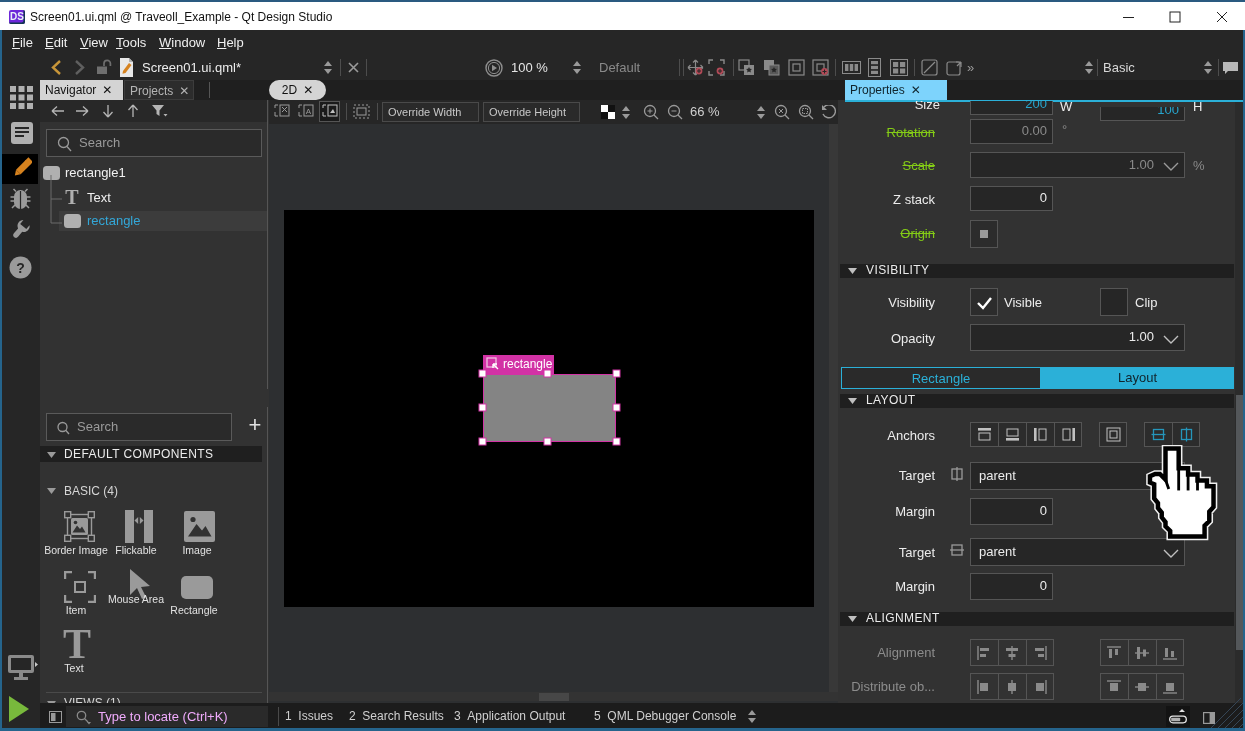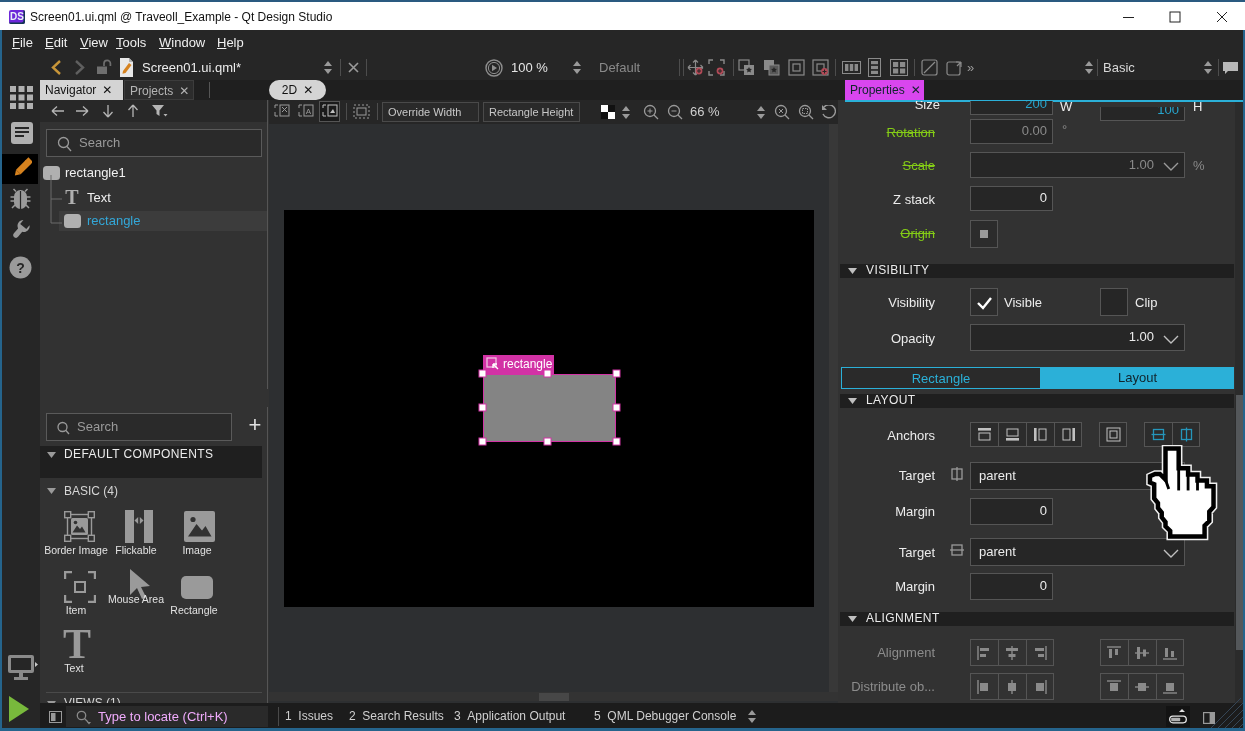--- a/index.html
+++ b/index.html
@@ -261,21 +261,21 @@
     <svg class="abs" style="left:8px;top:615px;" width="22" height="28">
         <path d="M1 1 L21 14 L1 27 z" fill="#78b93c"></path>
       </svg>
   </div>
 
   <div class="tabrow" style="left:40px;top:80px;width:1205px;">
     <div class="tab active" style="left:0;width:83px;">Navigator<span class="tabx">✕</span></div>
     <div class="tab inactive" style="left:84px;width:70px;">Projects<span class="tabx">✕</span></div>
     <div class="abs" style="left:169px;top:2px;width:1px;height:16px;background:#555;"></div>
     <div class="tab active" style="left:229px;width:57px;text-align:center;border-radius:10px;">2D<span class="tabx">✕</span></div>
-    <div class="tab" style="left:805px;width:79px;background:#d946ef;color:#10242c;">Properties<span class="tabx">✕</span></div>
+    <div class="tab" style="left:805px;width:102px;background:#7dd3fc;color:#10242c;">Properties<span class="tabx">✕</span></div>
   </div>
   <div id="navpanel">
     <div id="navtools">
       <svg class="abs" style="left:10px;top:4px;" width="15" height="14">
           <path d="M14 7 H2 M2 7 L7 2.5 M2 7 L7 11.5" stroke="#b4b4b4" stroke-width="1.3" fill="none"></path>
         </svg>
       <svg class="abs" style="left:35px;top:4px;" width="15" height="14">
           <path d="M1 7 H13 M13 7 L8 2.5 M13 7 L8 11.5" stroke="#b4b4b4" stroke-width="1.3" fill="none"></path>
         </svg>
       <svg class="abs" style="left:61px;top:4px;" width="14" height="14">
@@ -326,21 +326,21 @@
 
   <div id="comppanel">
     <div class="searchbox" style="left:6px;top:6px;width:186px;height:28px;">
       <svg class="abs" style="left:9px;top:7px;" width="15" height="15">
           <circle cx="6.5" cy="6" r="4.5" stroke="#9a9a9a" stroke-width="1.3" fill="none"></circle>
           <path d="M9.7 9.3 L13 13" stroke="#9a9a9a" stroke-width="1.3"></path>
         </svg>
       <div class="abs" style="left:30px;top:5px;">Search</div>
     </div>
     <div class="abs" style="left:204px;top:5px;width:22px;height:28px;color:#e0e0e0;font-size:22px;text-align:center;line-height:26px;">+</div>
-    <div class="sechead" style="left:0px;top:39px;width:222px;height:32px;">
+    <div class="sechead" style="left:0px;top:39px;width:222px;height:16px;">
       <svg class="abs" style="left:7px;top:6px;" width="9" height="6">
           <path d="M0 0 H9 L4.5 6 z" fill="#9a9a9a"></path>
         </svg>
       <div class="abs" style="left:24px;top:1px;letter-spacing:0.4px;">DEFAULT COMPONENTS</div>
     </div>
     <div class="abs" style="left:7px;top:81px;">
         <svg width="9" height="6">
           <path d="M0 0 H9 L4.5 6 z" fill="#9a9a9a"></path>
         </svg>
       </div>
@@ -418,21 +418,21 @@
           <rect x="6" y="1" width="9" height="11" fill="none" stroke="#c0c0c0"></rect>
           <path d="M8 9 l3 -4 2 4 z" fill="#c0c0c0"></path>
         </svg>
       <div class="sep" style="left:77px;top:3px;"></div>
       <svg class="abs" style="left:84px;top:4px;" width="18" height="16">
           <rect x="1" y="1" width="15" height="13" fill="none" stroke="#9a9a9a" stroke-dasharray="2 2"></rect>
           <rect x="4" y="4" width="9" height="7" fill="none" stroke="#9a9a9a"></rect>
         </svg>
       <div class="sep" style="left:108px;top:3px;"></div>
       <div class="abs" style="left:113px;top:2px;width:97px;height:20px;background:#2a2a2a;border:1px solid #4a4a4a;font-size:11px;color:#c8c8c8;line-height:18px;padding-left:5px;">Override Width</div>
-      <div class="abs" style="left:214px;top:2px;width:97px;height:20px;background:#2a2a2a;border:1px solid #4a4a4a;font-size:11px;color:#c8c8c8;line-height:18px;padding-left:5px;">Rectangle Height</div>
+      <div class="abs" style="left:214px;top:2px;width:97px;height:20px;background:#2a2a2a;border:1px solid #4a4a4a;font-size:11px;color:#c8c8c8;line-height:18px;padding-left:5px;">Override Height</div>
       <svg class="abs" style="left:332px;top:5px;" width="14" height="14">
           <rect x="0" y="0" width="7" height="7" fill="#fff"></rect>
           <rect x="7" y="0" width="7" height="7" fill="#111"></rect>
           <rect x="0" y="7" width="7" height="7" fill="#111"></rect>
           <rect x="7" y="7" width="7" height="7" fill="#fff"></rect>
           <rect x="7" y="7" width="7" height="7" fill="#fff"></rect>
           <rect x="0" y="7" width="7" height="7" fill="#111"></rect>
         </svg>
       <svg class="abs" style="left:352px;top:6px;" width="10" height="13">
           <path d="M5 0 L9 5 H1 z" fill="#9a9a9a"></path>

